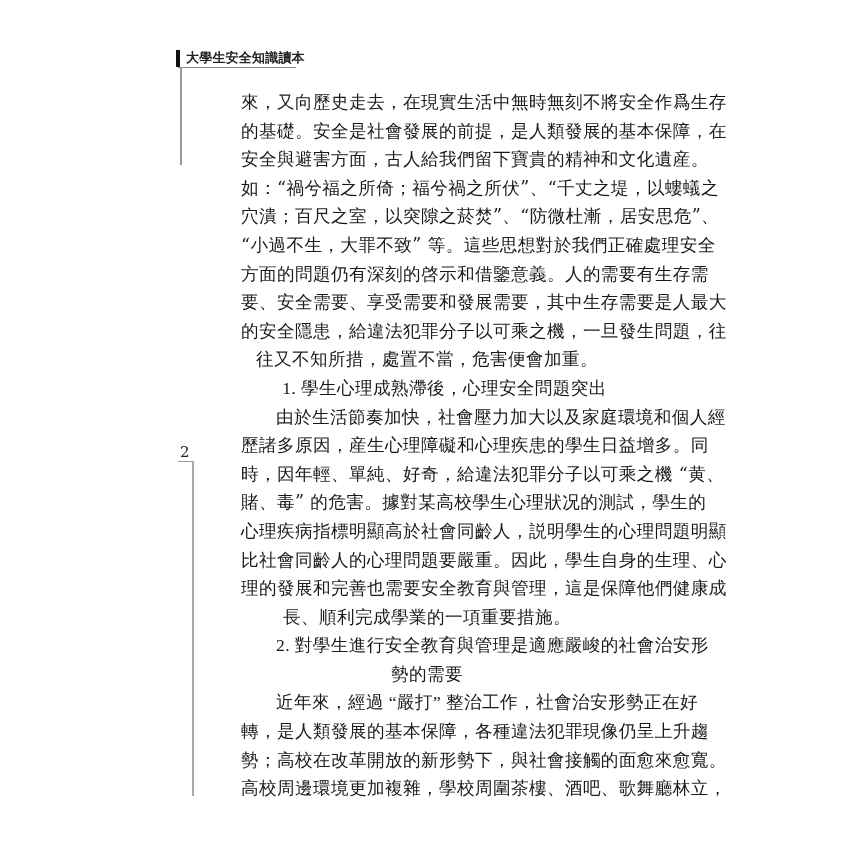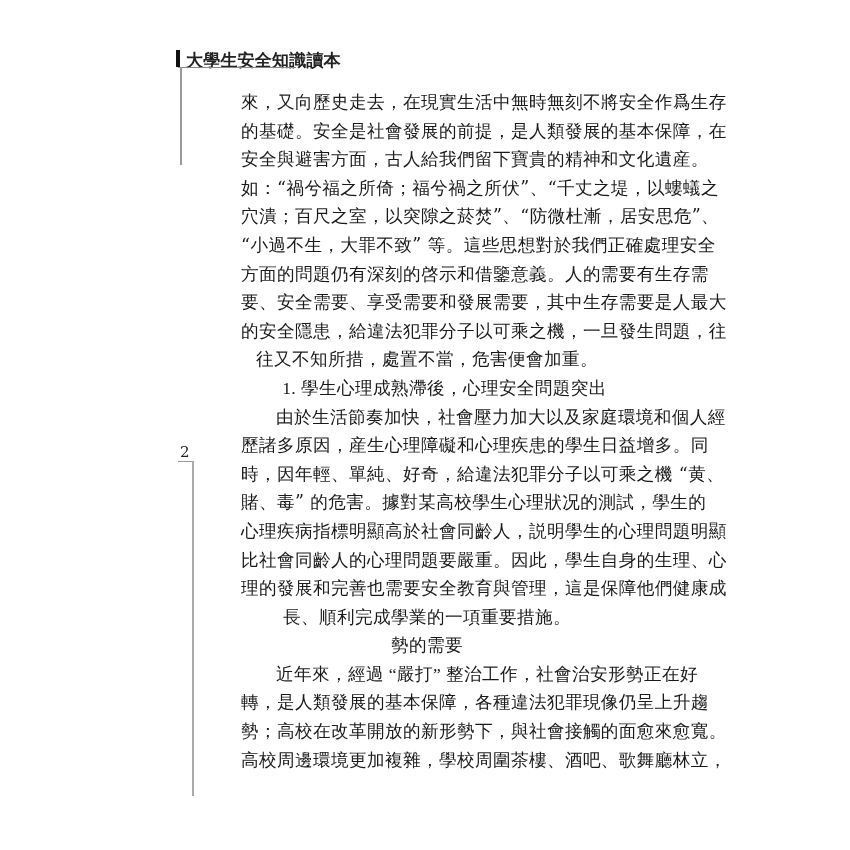--- a/index.html
+++ b/index.html
@@ -24,21 +24,21 @@
     
     .header-bar {
       position: absolute;
       left: 176px; top: 50px;
       width: 4px; height: 17px;
       background: #111;
     }
     .header-title {
       position: absolute;
       left: 186px; top: 49px;
-      font-size: 17px;
+      font-size: 13px;
       font-weight: bold;
       letter-spacing: 0.2px;
       color: #222;
       white-space: nowrap;
     }
     .header-rule {
       position: absolute;
       left: 178px; top: 67px;
       width: 118px; height: 1px;
       background: #888;
@@ -111,19 +111,20 @@
     <div class="line">往又不知所措，處置不當，危害便會加重。</div>
     <div class="line indent">1. 學生心理成熟滯後，心理安全問題突出</div>
     <div class="line indent">由於生活節奏加快，社會壓力加大以及家庭環境和個人經</div>
     <div class="line">歷諸多原因，産生心理障礙和心理疾患的學生日益增多。同</div>
     <div class="line">時，因年輕、單純、好奇，給違法犯罪分子以可乘之機 “黄、</div>
     <div class="line">賭、毒” 的危害。據對某高校學生心理狀况的測試，學生的</div>
     <div class="line">心理疾病指標明顯高於社會同齡人，説明學生的心理問題明顯</div>
     <div class="line">比社會同齡人的心理問題要嚴重。因此，學生自身的生理、心</div>
     <div class="line">理的發展和完善也需要安全教育與管理，這是保障他們健康成</div>
     <div class="line">長、順利完成學業的一項重要措施。</div>
+    <div class="line indent">2. 對學生進行安全教育與管理是適應嚴峻的社會治安形</div>
     <div class="line">勢的需要</div>
     <div class="line indent">近年來，經過 “嚴打” 整治工作，社會治安形勢正在好</div>
     <div class="line">轉，是人類發展的基本保障，各種違法犯罪現像仍呈上升趨</div>
     <div class="line">勢；高校在改革開放的新形勢下，與社會接觸的面愈來愈寬。</div>
     <div class="line">高校周邊環境更加複雜，學校周圍茶樓、酒吧、歌舞廳林立，</div>
   </div>
 </div>
 
 </body></html>

